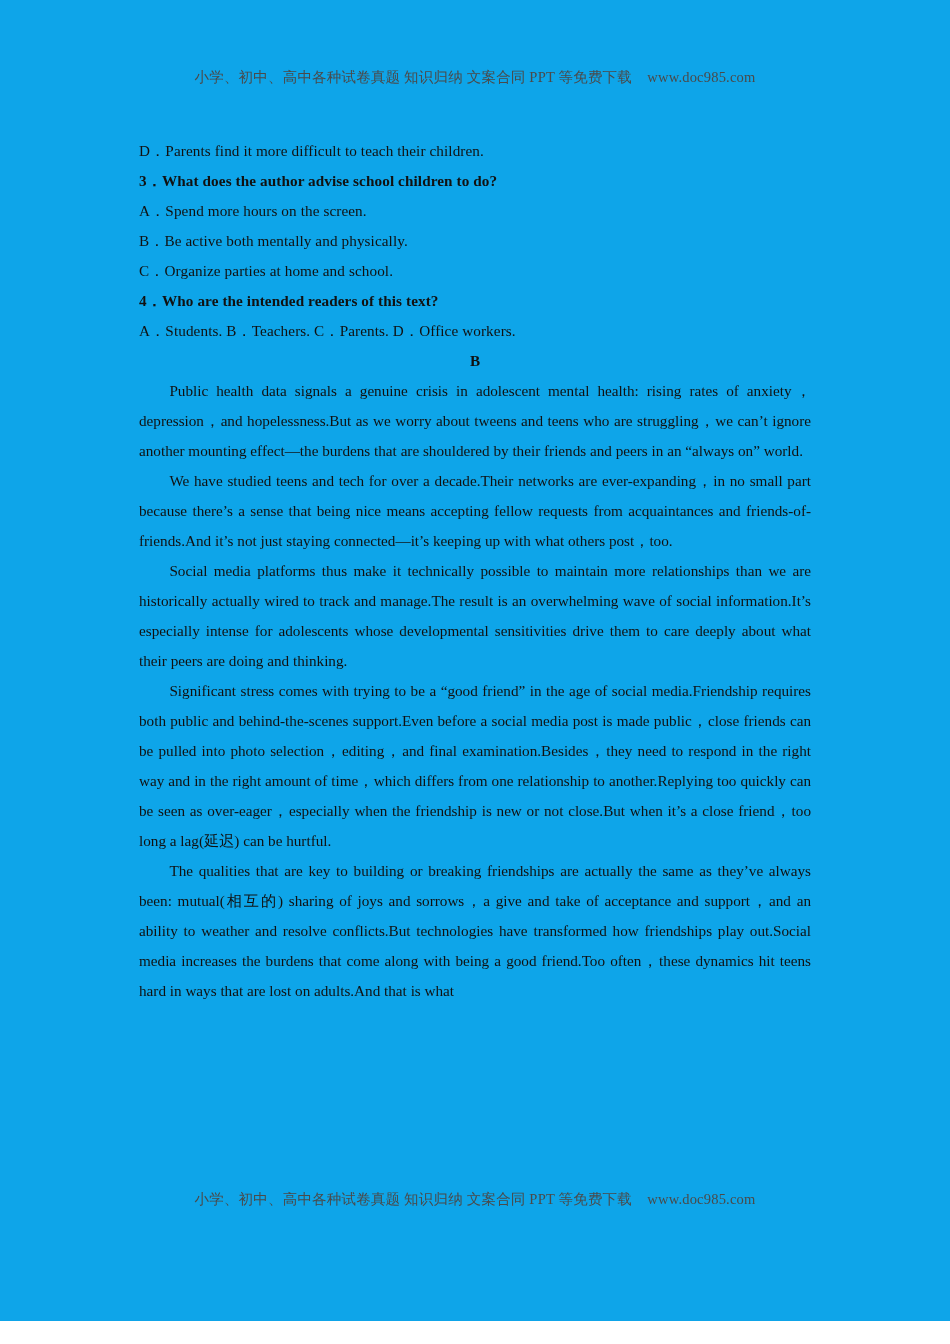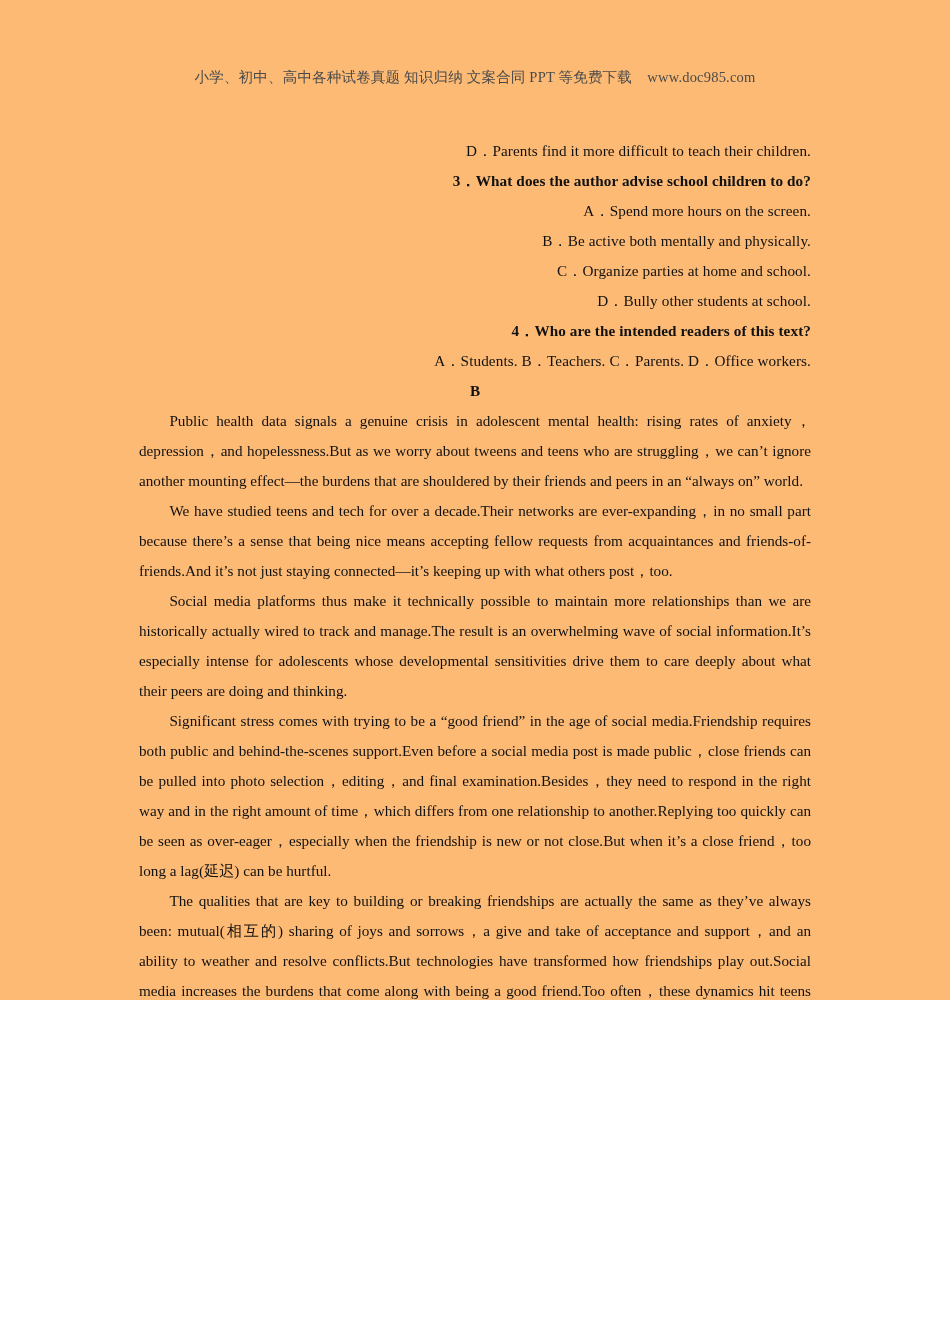--- a/index.html
+++ b/index.html
@@ -7,22 +7,22 @@
     padding: 0;
     background: #ffffff;
   }
   body {
     font-family: "Liberation Serif", "DejaVu Serif", serif;
     color: #000000;
   }
   .page {
     position: relative;
     width: 950px;
-    height: 1000px;
-    background: #fdba74;
+    height: 1321px;
+    background: #0ea5e9;
     overflow: hidden;
     box-sizing: border-box;
   }
   .watermark {
     position: absolute;
     left: 0;
     width: 950px;
     text-align: center;
     font-size: 14.5px;
     color: #4a4a4a;
@@ -40,21 +40,20 @@
   }
 
   .q-option,
   .q-stem,
   .para,
   .section-label {
     font-size: 15.2px;
     line-height: 30px;
     margin: 0;
     color: #111111;
-    text-align: right;
   }
 
   .q-stem {
     font-weight: bold;
     letter-spacing: 0.1px;
   }
 
   .q-option {
     letter-spacing: 0.1px;
   }
@@ -79,21 +78,20 @@
 
   <div class="watermark watermark-top">小学、初中、高中各种试卷真题 知识归纳 文案合同 PPT 等免费下载    www.doc985.com</div>
 
   <div class="content">
 
     <p class="q-option">D．Parents find it more difficult to teach their children.</p>
     <p class="q-stem">3．What does the author advise school children to do?</p>
     <p class="q-option">A．Spend more hours on the screen.</p>
     <p class="q-option">B．Be active both mentally and physically.</p>
     <p class="q-option">C．Organize parties at home and school.</p>
-    <p class="q-option">D．Bully other students at school.</p>
     <p class="q-stem">4．Who are the intended readers of this text?</p>
     <p class="q-option">A．Students. B．Teachers. C．Parents. D．Office workers.</p>
 
     <div class="section-label">B</div>
 
     <p class="para">Public health data signals a genuine crisis in adolescent mental health: rising rates of anxiety，depression，and hopelessness.But as we worry about tweens and teens who are struggling，we can’t ignore another mounting effect—the burdens that are shouldered by their friends and peers in an “always on” world.</p>
     <p class="para">We have studied teens and tech for over a decade.Their networks are ever-expanding，in no small part because there’s a sense that being nice means accepting fellow requests from acquaintances and friends-of-friends.And it’s not just staying connected—it’s keeping up with what others post，too.</p>
     <p class="para">Social media platforms thus make it technically possible to maintain more relationships than we are historically actually wired to track and manage.The result is an overwhelming wave of social information.It’s especially intense for adolescents whose developmental sensitivities drive them to care deeply about what their peers are doing and thinking.</p>
     <p class="para">Significant stress comes with trying to be a “good friend” in the age of social media.Friendship requires both public and behind-the-scenes support.Even before a social media post is made public，close friends can be pulled into photo selection，editing，and final examination.Besides，they need to respond in the right way and in the right amount of time，which differs from one relationship to another.Replying too quickly can be seen as over-eager，especially when the friendship is new or not close.But when it’s a close friend，too long a lag(延迟) can be hurtful.</p>
     <p class="para">The qualities that are key to building or breaking friendships are actually the same as they’ve always been: mutual(相互的) sharing of joys and sorrows，a give and take of acceptance and support，and an ability to weather and resolve conflicts.But technologies have transformed how friendships play out.Social media increases the burdens that come along with being a good friend.Too often，these dynamics hit teens hard in ways that are lost on adults.And that is what</p>

